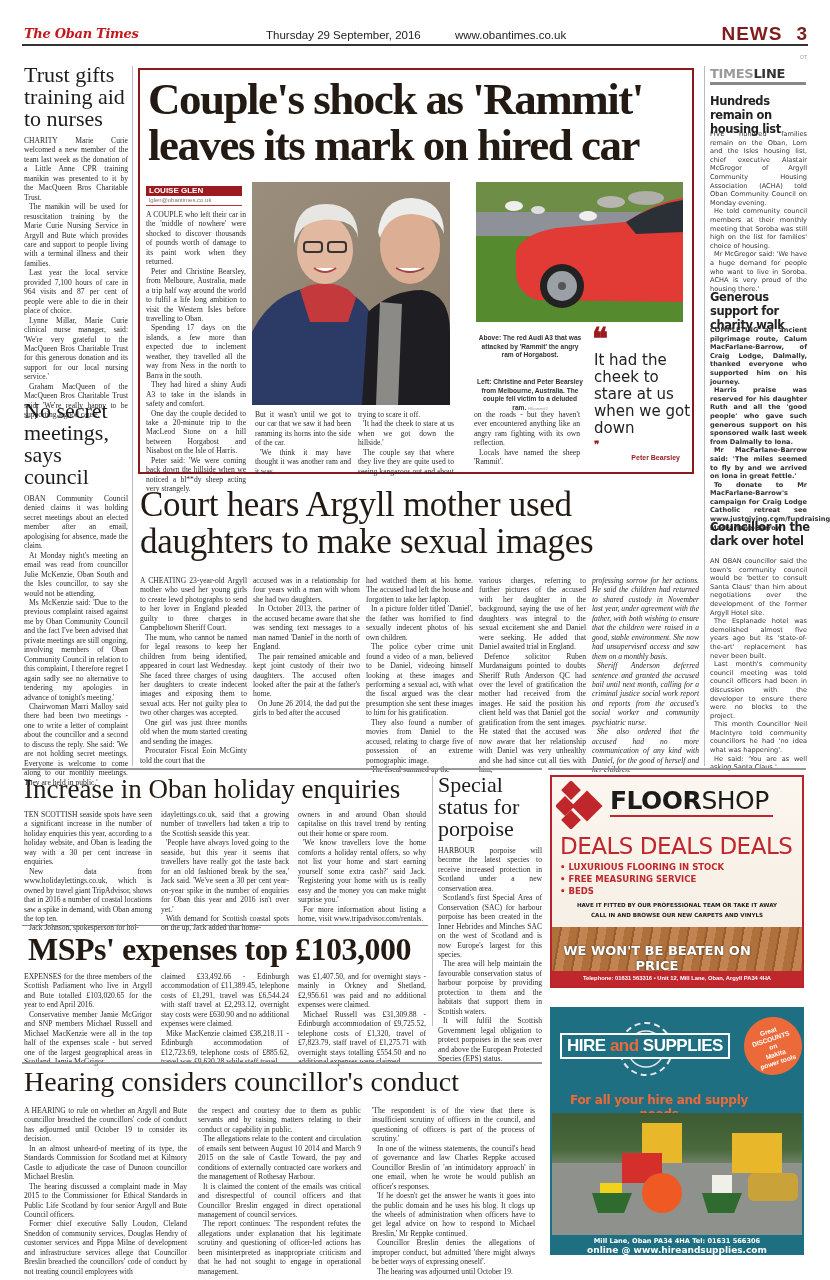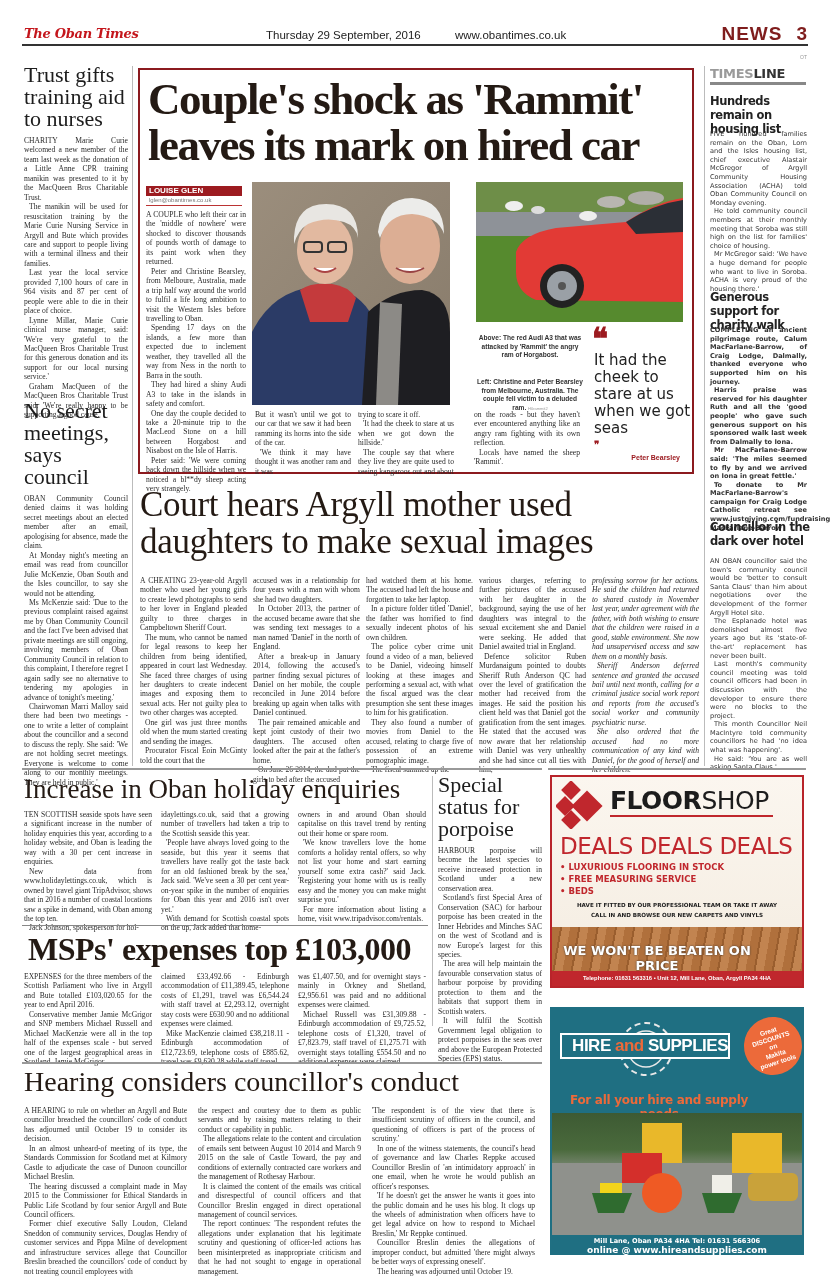--- a/index.html
+++ b/index.html
@@ -163,21 +163,21 @@
   </div>
   <div class="body-text abs" style="left:334px;top:340px;width:106px;">
     <p>on the roads - but they haven't ever encountered anything like an angry ram fighting with its own reflection.</p>
     <p>Locals have named the sheep 'Rammit'.</p>
   </div>
 
   <div class="caption" style="left:336px;top:264px;width:108px;">Above: The red Audi A3 that was attacked by 'Rammit' the angry ram of Horgabost.</div>
   <div class="caption" style="left:336px;top:308px;width:108px;"><span>Left: Christine and Peter Bearsley from Melbourne, Australia. The couple fell victim to a deluded ram.</span> <span style="font-weight:normal;font-size:4px;color:#999;">H0rammit2</span></div>
 
   <div class="quote-mark" style="left:452px;top:254px;font-size:30px;line-height:30px;">❝</div>
-  <div class="pull-quote">It had the cheek to stare at us when we got seas</div>
+  <div class="pull-quote">It had the cheek to stare at us when we got down</div>
   <div class="quote-mark" style="left:454px;top:370px;font-size:10px;line-height:10px;">❞</div>
   <div class="quote-attr">Peter Bearsley</div>
 </div>
 
 <div class="tl-label"><span class="light">TIMES</span><span>LINE</span></div>
 <div class="tl-head" style="top:94px;">Hundreds remain on housing list</div>
 <div class="tl-text" style="top:130px;">
   <p>FIVE hundred families remain on the Oban, Lorn and the Isles housing list, chief executive Alastair McGregor of Argyll Community Housing Association (ACHA) told Oban Community Council on Monday evening.</p>
   <p>He told community council members at their monthly meeting that Soroba was still high on the list for families' choice of housing.</p>
   <p>Mr McGregor said: 'We have a huge demand for people who want to live in Soroba. ACHA is very proud of the housing there.'</p>
@@ -205,21 +205,20 @@
 </div>
 <div class="body-text abs" style="left:140px;top:576px;width:107px;">
   <p>A CHEATING 23-year-old Argyll mother who used her young girls to create lewd photographs to send to her lover in England pleaded guilty to three charges in Campbeltown Sheriff Court.</p>
   <p>The mum, who cannot be named for legal reasons to keep her children from being identified, appeared in court last Wednesday. She faced three charges of using her daughters to create indecent images and exposing them to sexual acts. Her not guilty plea to two other charges was accepted.</p>
   <p>One girl was just three months old when the mum started creating and sending the images.</p>
   <p>Procurator Fiscal Eoin McGinty told the court that the</p>
 </div>
 <div class="body-text abs" style="left:253px;top:576px;width:107px;">
   <p>accused was in a relationship for four years with a man with whom she had two daughters.</p>
   <p>In October 2013, the partner of the accused became aware that she was sending text messages to a man named 'Daniel' in the north of England.</p>
-  <p>After a break-up in January 2014, following the accused's partner finding sexual pictures of Daniel on her mobile, the couple reconciled in June 2014 before breaking up again when talks with Daniel continued.</p>
   <p>The pair remained amicable and kept joint custody of their two daughters. The accused often looked after the pair at the father's home.</p>
   <p>On June 26 2014, the dad put the girls to bed after the accused</p>
 </div>
 <div class="body-text abs" style="left:366px;top:576px;width:107px;">
   <p>had watched them at his home. The accused had left the house and forgotten to take her laptop.</p>
   <p>In a picture folder titled 'Daniel', the father was horrified to find sexually indecent photos of his own children.</p>
   <p>The police cyber crime unit found a video of a man, believed to be Daniel, videoing himself looking at these images and performing a sexual act, with what the fiscal argued was the clear presumption she sent these images to him for his gratification.</p>
   <p>They also found a number of movies from Daniel to the accused, relating to charge five of possession of an extreme pornographic image.</p>
   <p>The fiscal summed up the</p>
 </div>
@@ -321,21 +320,21 @@
   <div class="abs" style="left:0;top:150px;width:250px;height:44px;background:repeating-linear-gradient(100deg,#b0703c 0 8px,#9a5e2e 8px 10px,#c28450 10px 18px);"></div>
   <div class="abs djs" style="left:0;top:166px;width:210px;text-align:center;font-size:13px;font-weight:bold;color:#fff;text-shadow:0 0 2px #333;">WE WON'T BE BEATEN ON PRICE</div>
   <div class="abs sans" style="left:0;top:194px;width:250px;height:15px;background:#c0272d;color:#fff;font-size:5.8px;font-weight:bold;text-align:center;line-height:15px;">Telephone: 01631 563316 • Unit 12, Mill Lane, Oban, Argyll PA34 4HA</div>
 </div>
 
 <div class="abs ad-hire">
   <svg class="abs" style="left:56px;top:6px;" width="80" height="72" viewBox="0 0 80 72">
     <circle cx="40" cy="36" r="26" fill="none" stroke="#e8e8e8" stroke-width="2" stroke-dasharray="6 4"></circle>
     <circle cx="40" cy="36" r="18" fill="none" stroke="#e8e8e8" stroke-width="1.5"></circle>
   </svg>
-  <div class="abs sans" style="left:10px;top:26px;width:170px;height:26px;border:2px solid #fff;background:#1f6f82;text-align:right;font-size:17px;font-weight:bold;line-height:22px;color:#fff;letter-spacing:-0.5px;"><span>HIRE </span><span style="color:#ec6a3a;">and</span><span> SUPPLIES</span></div>
+  <div class="abs sans" style="left:10px;top:26px;width:170px;height:26px;border:2px solid #fff;background:#1f6f82;text-align:center;font-size:17px;font-weight:bold;line-height:22px;color:#fff;letter-spacing:-0.5px;"><span>HIRE </span><span style="color:#ec6a3a;">and</span><span> SUPPLIES</span></div>
   <div class="abs sans" style="left:194px;top:10px;width:58px;height:58px;border-radius:50%;background:#ec6a3a;color:#fff;font-weight:bold;font-size:6.6px;line-height:8px;text-align:center;padding-top:10px;transform:rotate(-18deg);">
     <div>Great</div>
     <div>DISCOUNTS</div>
     <div>on</div>
     <div>Makita</div>
     <div>power tools</div>
   </div>
   <div class="abs djs" style="left:0;top:86px;width:218px;text-align:center;font-size:12px;font-weight:bold;color:#ec6a3a;letter-spacing:-0.3px;">For all your hire and supply needs</div>
   <div class="abs" style="left:2px;top:106px;width:250px;height:122px;background:linear-gradient(180deg,#3d5a33 0%, #4a6a3c 30%, #9a9c98 55%, #8c8e8a 100%);overflow:hidden;">
     <svg width="250" height="122" viewBox="0 0 250 122">

